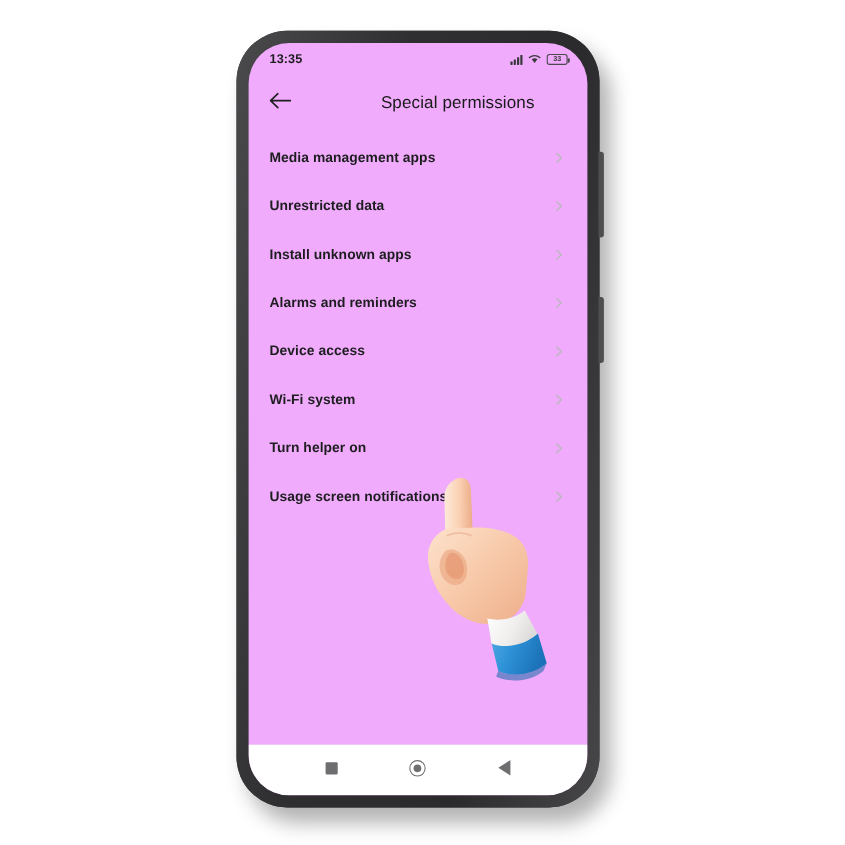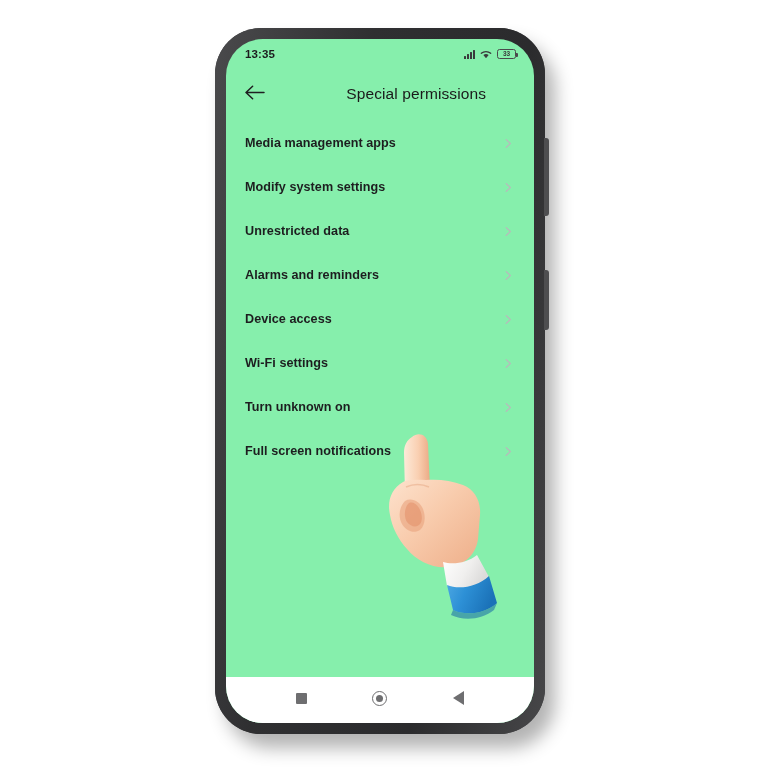--- a/index.html
+++ b/index.html
@@ -48,21 +48,21 @@
   #btn-power  { top: 242px; height: 60px; }
 
   
   #screen {
     position: absolute;
     left: 11px;
     top: 11px;
     width: 308px;
     height: 684px;
     border-radius: 37px;
-    background: #86efac;
+    background: #f0abfc;
     overflow: hidden;
     box-sizing: border-box;
   }
 
   
   #status-bar {
     height: 30px;
     display: flex;
     align-items: center;
     justify-content: space-between;
@@ -287,41 +287,41 @@
 
       <div class="list-item">
         <span class="list-item-label">Media management apps</span>
         <span class="chevron">
           <svg width="11" height="11" viewBox="0 0 11 11">
               <path d="M3.2 1.6 L7.3 5.5 L3.2 9.4" stroke="#b9b9bb" stroke-width="1.25" fill="none" stroke-linecap="round" stroke-linejoin="round"></path>
             </svg>
         </span>
       </div>
 
-      <div class="list-item">
-        <span class="list-item-label">Modify system settings</span>
-        <span class="chevron">
-          <svg width="11" height="11" viewBox="0 0 11 11">
-              <path d="M3.2 1.6 L7.3 5.5 L3.2 9.4" stroke="#b9b9bb" stroke-width="1.25" fill="none" stroke-linecap="round" stroke-linejoin="round"></path>
-            </svg>
-        </span>
-      </div>
 
 
 
 
       <div class="list-item">
         <span class="list-item-label">Unrestricted data</span>
         <span class="chevron">
           <svg width="11" height="11" viewBox="0 0 11 11">
               <path d="M3.2 1.6 L7.3 5.5 L3.2 9.4" stroke="#b9b9bb" stroke-width="1.25" fill="none" stroke-linecap="round" stroke-linejoin="round"></path>
             </svg>
         </span>
       </div>
 
+      <div class="list-item">
+        <span class="list-item-label">Install unknown apps</span>
+        <span class="chevron">
+          <svg width="11" height="11" viewBox="0 0 11 11">
+              <path d="M3.2 1.6 L7.3 5.5 L3.2 9.4" stroke="#b9b9bb" stroke-width="1.25" fill="none" stroke-linecap="round" stroke-linejoin="round"></path>
+            </svg>
+        </span>
+      </div>
 
       <div class="list-item">
         <span class="list-item-label">Alarms and reminders</span>
         <span class="chevron">
           <svg width="11" height="11" viewBox="0 0 11 11">
               <path d="M3.2 1.6 L7.3 5.5 L3.2 9.4" stroke="#b9b9bb" stroke-width="1.25" fill="none" stroke-linecap="round" stroke-linejoin="round"></path>
             </svg>
         </span>
       </div>
 
@@ -329,39 +329,39 @@
         <span class="list-item-label">Device access</span>
         <span class="chevron">
           <svg width="11" height="11" viewBox="0 0 11 11">
               <path d="M3.2 1.6 L7.3 5.5 L3.2 9.4" stroke="#b9b9bb" stroke-width="1.25" fill="none" stroke-linecap="round" stroke-linejoin="round"></path>
             </svg>
         </span>
       </div>
 
 
       <div class="list-item">
-        <span class="list-item-label">Wi-Fi settings</span>
-        <span class="chevron">
-          <svg width="11" height="11" viewBox="0 0 11 11">
-              <path d="M3.2 1.6 L7.3 5.5 L3.2 9.4" stroke="#b9b9bb" stroke-width="1.25" fill="none" stroke-linecap="round" stroke-linejoin="round"></path>
-            </svg>
-        </span>
-      </div>
-
-      <div class="list-item">
-        <span class="list-item-label">Turn unknown on</span>
-        <span class="chevron">
-          <svg width="11" height="11" viewBox="0 0 11 11">
-              <path d="M3.2 1.6 L7.3 5.5 L3.2 9.4" stroke="#b9b9bb" stroke-width="1.25" fill="none" stroke-linecap="round" stroke-linejoin="round"></path>
-            </svg>
-        </span>
-      </div>
-
-      <div class="list-item">
-        <span class="list-item-label">Full screen notifications</span>
+        <span class="list-item-label">Wi-Fi system</span>
+        <span class="chevron">
+          <svg width="11" height="11" viewBox="0 0 11 11">
+              <path d="M3.2 1.6 L7.3 5.5 L3.2 9.4" stroke="#b9b9bb" stroke-width="1.25" fill="none" stroke-linecap="round" stroke-linejoin="round"></path>
+            </svg>
+        </span>
+      </div>
+
+      <div class="list-item">
+        <span class="list-item-label">Turn helper on</span>
+        <span class="chevron">
+          <svg width="11" height="11" viewBox="0 0 11 11">
+              <path d="M3.2 1.6 L7.3 5.5 L3.2 9.4" stroke="#b9b9bb" stroke-width="1.25" fill="none" stroke-linecap="round" stroke-linejoin="round"></path>
+            </svg>
+        </span>
+      </div>
+
+      <div class="list-item">
+        <span class="list-item-label">Usage screen notifications</span>
         <span class="chevron">
           <svg width="11" height="11" viewBox="0 0 11 11">
               <path d="M3.2 1.6 L7.3 5.5 L3.2 9.4" stroke="#b9b9bb" stroke-width="1.25" fill="none" stroke-linecap="round" stroke-linejoin="round"></path>
             </svg>
         </span>
       </div>
 
     </div>
 
     <div id="hand-cursor">

